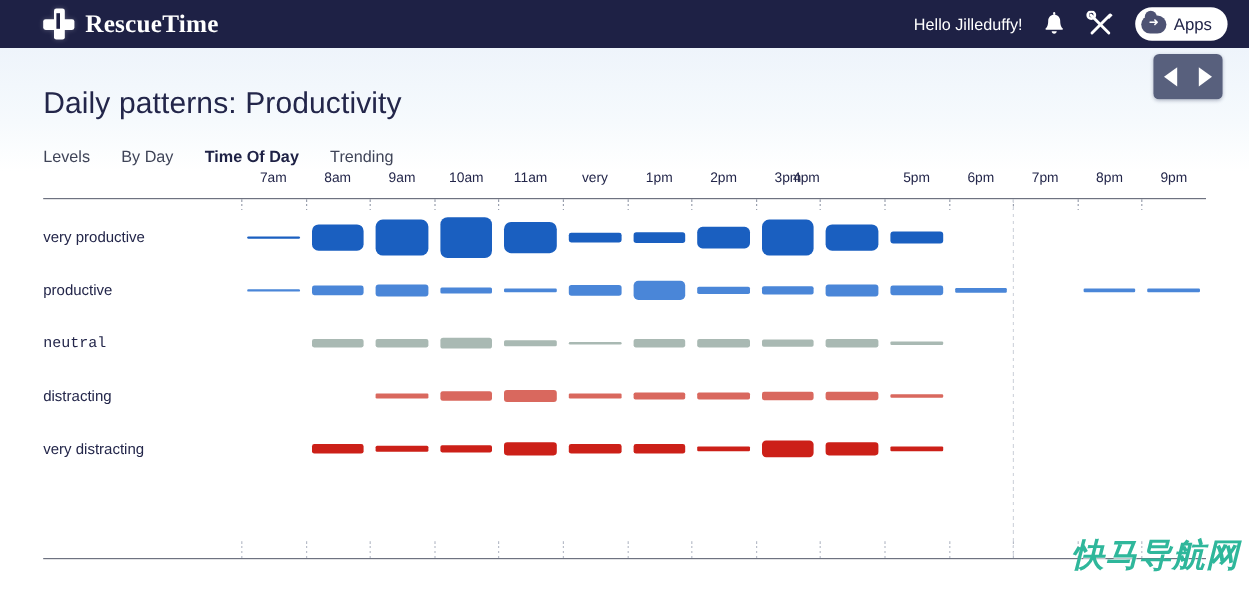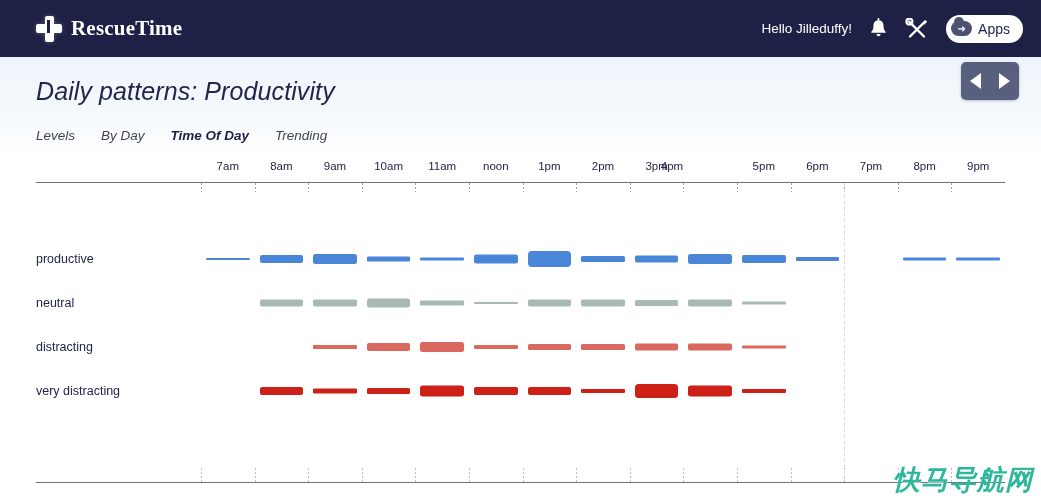--- a/index.html
+++ b/index.html
@@ -5,21 +5,21 @@
   * { box-sizing: border-box; margin: 0; padding: 0; }
   html, body {
     width: 1041px; height: 500px;
     font-family: "Liberation Sans", sans-serif;
     background: #ffffff;
     overflow: hidden;
   }
 
   
   .topbar {
-    height: 57px;
+    height: 40px;
     background: #1e2145;
     display: flex;
     align-items: center;
     padding: 0 18px 0 36px;
     position: relative;
   }
   .brand { display: flex; align-items: center; gap: 9px; margin-right: 36px; }
   .logo-cross {
     width: 26px; height: 26px; position: relative;
     filter: drop-shadow(0 0 2px rgba(255,255,255,.25));
@@ -67,21 +67,21 @@
   }
   .apps-cloud span {
     position: relative; color: #fff; font-size: 10px; line-height: 1; z-index: 2;
   }
   .apps-label { color: #23264a; font-size: 14px; }
 
   
   .band {
     height: 103px;
     background: linear-gradient(180deg, #eef4fb 0%, #f6fafd 60%, #ffffff 100%);
-    padding: 20px 20px 0 36px; position: relative; font-style: italic;
+    padding: 32px 20px 0 36px; position: relative;
   }
   .page-title {
     font-size: 25px; color: #23264a; font-weight: normal; letter-spacing: .1px;
   }
   .tabs { display: flex; gap: 26px; margin-top: 22px; }
   .tab { font-size: 13.5px; color: #3f4458; cursor: pointer; }
   .tab.active { font-weight: bold; color: #1e2145; }
 
   .datepicker {
     position: absolute; right: 22px; top: 5px;
@@ -219,21 +219,21 @@
 </div>
 
 <div class="chart">
   <div class="chart-inner" id="chartInner">
     <div class="axis-labels" id="axisLabels">
         <div class="axis-label" style="left: 191.8px;">7am</div>
         <div class="axis-label" style="left: 245.4px;">8am</div>
         <div class="axis-label" style="left: 299px;">9am</div>
         <div class="axis-label" style="left: 352.6px;">10am</div>
         <div class="axis-label" style="left: 406.2px;">11am</div>
-        <div class="axis-label" style="left: 459.8px;">noon</div>
+        <div class="axis-label" style="left: 459.8px;">very</div>
         <div class="axis-label" style="left: 513.4px;">1pm</div>
         <div class="axis-label" style="left: 567px;">2pm</div>
         <div class="axis-label" style="left: 620.6px;">3pm</div>
         <div class="axis-label" style="left: 636px;">4pm</div>
         <div class="axis-label" style="left: 727.8px;">5pm</div>
         <div class="axis-label" style="left: 781.4px;">6pm</div>
         <div class="axis-label" style="left: 835px;">7pm</div>
         <div class="axis-label" style="left: 888.6px;">8pm</div>
         <div class="axis-label" style="left: 942.2px;">9pm</div>
       </div>
@@ -266,38 +266,52 @@
         <div class="tick-bottom" style="left: 540.2px;"></div>
         <div class="tick-bottom" style="left: 593.8px;"></div>
         <div class="tick-bottom" style="left: 647.4px;"></div>
         <div class="tick-bottom" style="left: 701px;"></div>
         <div class="tick-bottom" style="left: 754.6px;"></div>
         <div class="tick-bottom" style="left: 808.2px;"></div>
         <div class="tick-bottom" style="left: 861.8px;"></div>
         <div class="tick-bottom" style="left: 915.4px;"></div>
       </div>
     <div class="rows" id="rows">
+        <div class="row" style="top: 10px;">
+          <div class="row-label">very productive</div>
+          <div class="bar" title="very productive · 7am" style="left: 170px; width: 43.6px; height: 2px; background: rgb(26, 95, 192); border-radius: 1px;"></div>
+          <div class="bar" title="very productive · 8am" style="left: 223.6px; width: 43.6px; height: 22px; background: rgb(26, 95, 192); border-radius: 5.5px;"></div>
+          <div class="bar" title="very productive · 9am" style="left: 277.2px; width: 43.6px; height: 30px; background: rgb(26, 95, 192); border-radius: 6px;"></div>
+          <div class="bar" title="very productive · 10am" style="left: 330.8px; width: 43.6px; height: 34px; background: rgb(26, 95, 192); border-radius: 6px;"></div>
+          <div class="bar" title="very productive · 11am" style="left: 384.4px; width: 43.6px; height: 26px; background: rgb(26, 95, 192); border-radius: 6px;"></div>
+          <div class="bar" title="very productive · noon" style="left: 438px; width: 43.6px; height: 8px; background: rgb(26, 95, 192); border-radius: 2px;"></div>
+          <div class="bar" title="very productive · 1pm" style="left: 491.6px; width: 43.6px; height: 9px; background: rgb(26, 95, 192); border-radius: 2.25px;"></div>
+          <div class="bar" title="very productive · 2pm" style="left: 545.2px; width: 43.6px; height: 18px; background: rgb(26, 95, 192); border-radius: 4.5px;"></div>
+          <div class="bar" title="very productive · 3pm" style="left: 598.8px; width: 43.6px; height: 30px; background: rgb(26, 95, 192); border-radius: 6px;"></div>
+          <div class="bar" title="very productive · 4pm" style="left: 652.4px; width: 43.6px; height: 22px; background: rgb(26, 95, 192); border-radius: 5.5px;"></div>
+          <div class="bar" title="very productive · 5pm" style="left: 706px; width: 43.6px; height: 10px; background: rgb(26, 95, 192); border-radius: 2.5px;"></div>
+        </div>
         <div class="row" style="top: 54px;">
           <div class="row-label">productive</div>
           <div class="bar" title="productive · 7am" style="left: 170px; width: 43.6px; height: 2px; background: rgb(74, 134, 216); border-radius: 1px;"></div>
           <div class="bar" title="productive · 8am" style="left: 223.6px; width: 43.6px; height: 8px; background: rgb(74, 134, 216); border-radius: 2px;"></div>
           <div class="bar" title="productive · 9am" style="left: 277.2px; width: 43.6px; height: 10px; background: rgb(74, 134, 216); border-radius: 2.5px;"></div>
           <div class="bar" title="productive · 10am" style="left: 330.8px; width: 43.6px; height: 5px; background: rgb(74, 134, 216); border-radius: 1.25px;"></div>
           <div class="bar" title="productive · 11am" style="left: 384.4px; width: 43.6px; height: 3px; background: rgb(74, 134, 216); border-radius: 1px;"></div>
           <div class="bar" title="productive · noon" style="left: 438px; width: 43.6px; height: 9px; background: rgb(74, 134, 216); border-radius: 2.25px;"></div>
           <div class="bar" title="productive · 1pm" style="left: 491.6px; width: 43.6px; height: 16px; background: rgb(74, 134, 216); border-radius: 4px;"></div>
           <div class="bar" title="productive · 2pm" style="left: 545.2px; width: 43.6px; height: 6px; background: rgb(74, 134, 216); border-radius: 1.5px;"></div>
           <div class="bar" title="productive · 3pm" style="left: 598.8px; width: 43.6px; height: 7px; background: rgb(74, 134, 216); border-radius: 1.75px;"></div>
           <div class="bar" title="productive · 4pm" style="left: 652.4px; width: 43.6px; height: 10px; background: rgb(74, 134, 216); border-radius: 2.5px;"></div>
           <div class="bar" title="productive · 5pm" style="left: 706px; width: 43.6px; height: 8px; background: rgb(74, 134, 216); border-radius: 2px;"></div>
           <div class="bar" title="productive · 6pm" style="left: 759.6px; width: 43.6px; height: 4px; background: rgb(74, 134, 216); border-radius: 1px;"></div>
           <div class="bar" title="productive · 8pm" style="left: 866.8px; width: 43.6px; height: 3px; background: rgb(74, 134, 216); border-radius: 1px;"></div>
           <div class="bar" title="productive · 9pm" style="left: 920.4px; width: 43.6px; height: 3px; background: rgb(74, 134, 216); border-radius: 1px;"></div>
         </div>
-        <div class="row" style="top: 98px;">
+        <div class="row" style="top: 98px; font-family: Liberation Mono, monospace;">
           <div class="row-label">neutral</div>
           <div class="bar" title="neutral · 8am" style="left: 223.6px; width: 43.6px; height: 7px; background: rgb(169, 185, 179); border-radius: 1.75px;"></div>
           <div class="bar" title="neutral · 9am" style="left: 277.2px; width: 43.6px; height: 7px; background: rgb(169, 185, 179); border-radius: 1.75px;"></div>
           <div class="bar" title="neutral · 10am" style="left: 330.8px; width: 43.6px; height: 9px; background: rgb(169, 185, 179); border-radius: 2.25px;"></div>
           <div class="bar" title="neutral · 11am" style="left: 384.4px; width: 43.6px; height: 5px; background: rgb(169, 185, 179); border-radius: 1.25px;"></div>
           <div class="bar" title="neutral · noon" style="left: 438px; width: 43.6px; height: 2px; background: rgb(169, 185, 179); border-radius: 1px;"></div>
           <div class="bar" title="neutral · 1pm" style="left: 491.6px; width: 43.6px; height: 7px; background: rgb(169, 185, 179); border-radius: 1.75px;"></div>
           <div class="bar" title="neutral · 2pm" style="left: 545.2px; width: 43.6px; height: 7px; background: rgb(169, 185, 179); border-radius: 1.75px;"></div>
           <div class="bar" title="neutral · 3pm" style="left: 598.8px; width: 43.6px; height: 6px; background: rgb(169, 185, 179); border-radius: 1.5px;"></div>
           <div class="bar" title="neutral · 4pm" style="left: 652.4px; width: 43.6px; height: 7px; background: rgb(169, 185, 179); border-radius: 1.75px;"></div>

